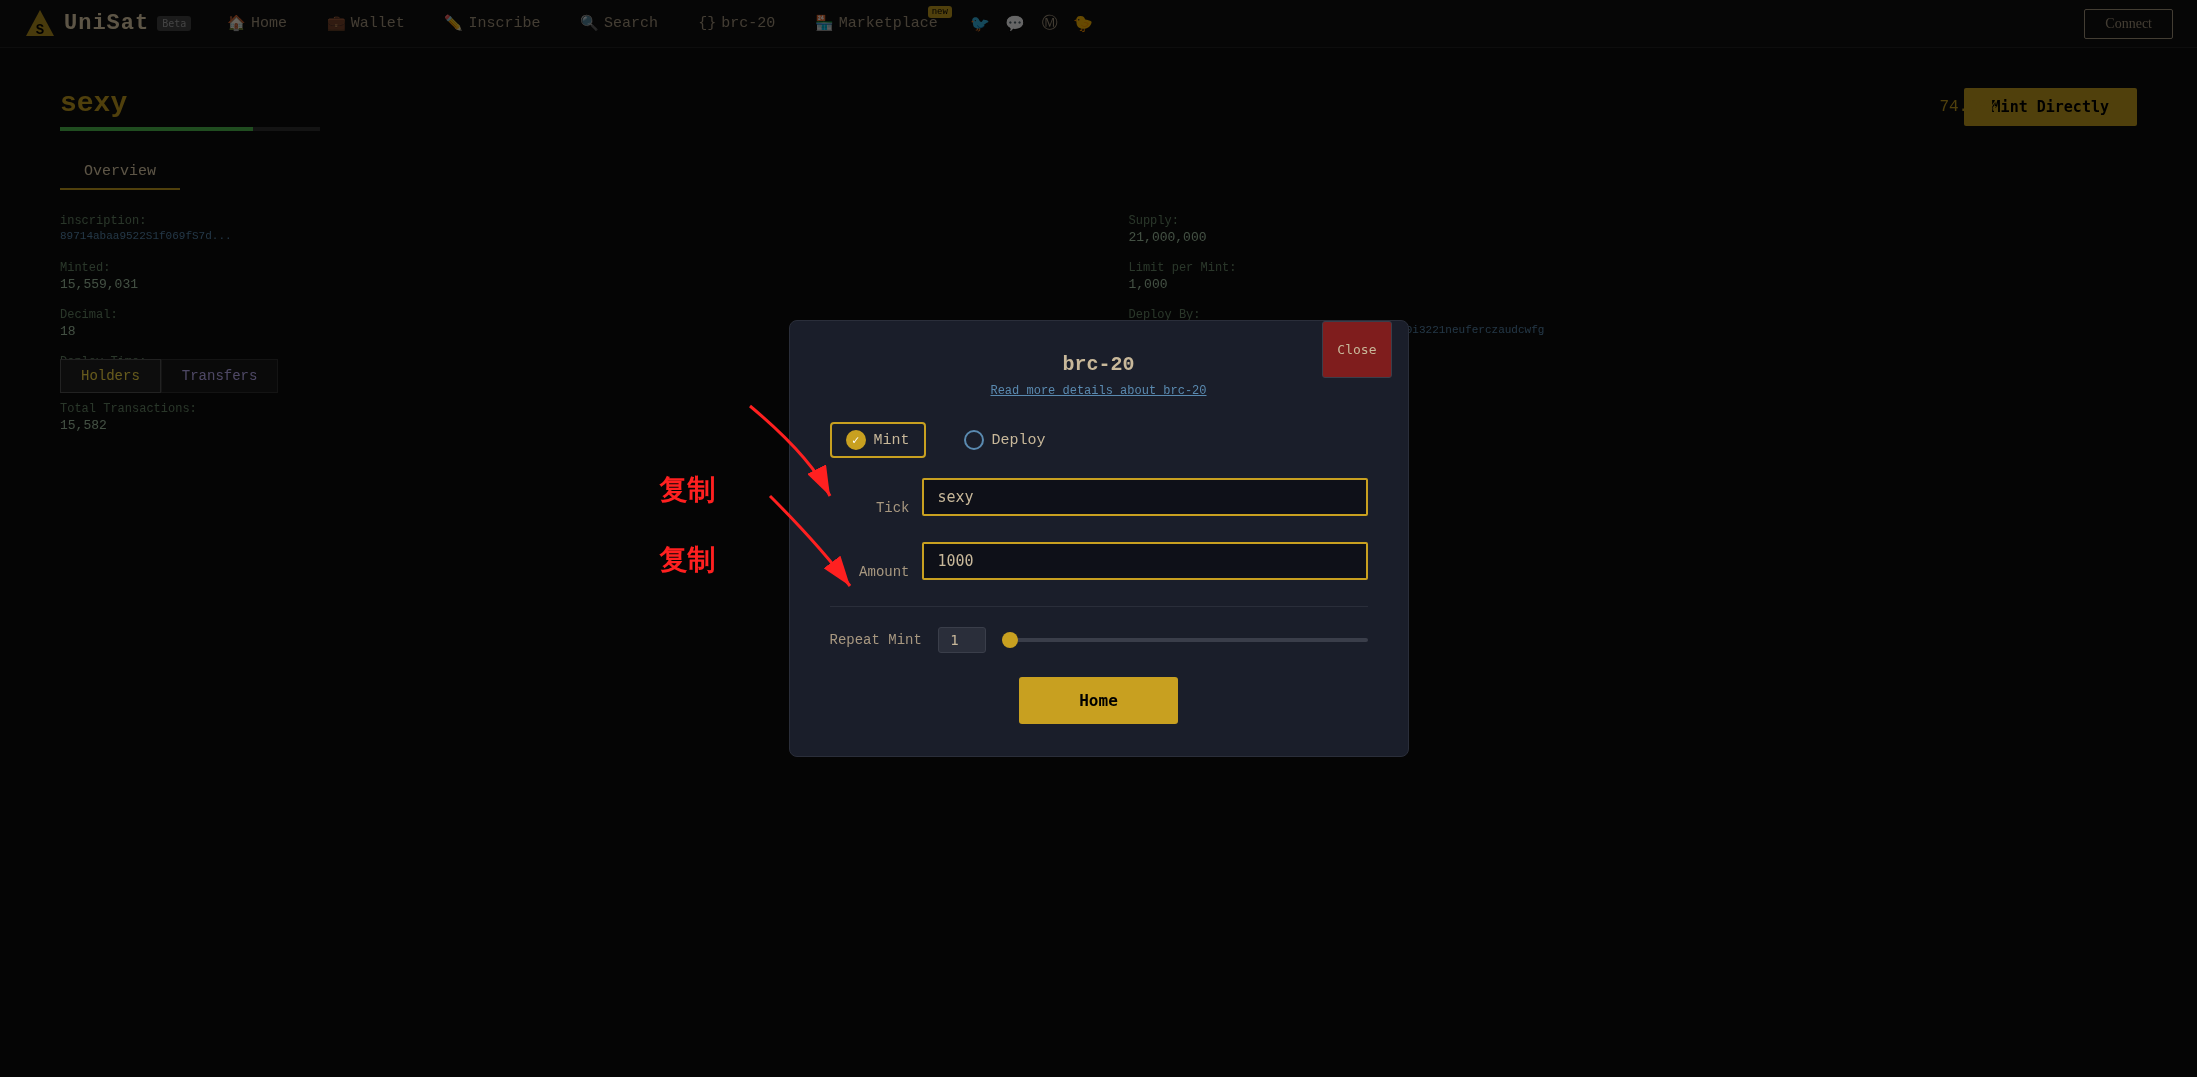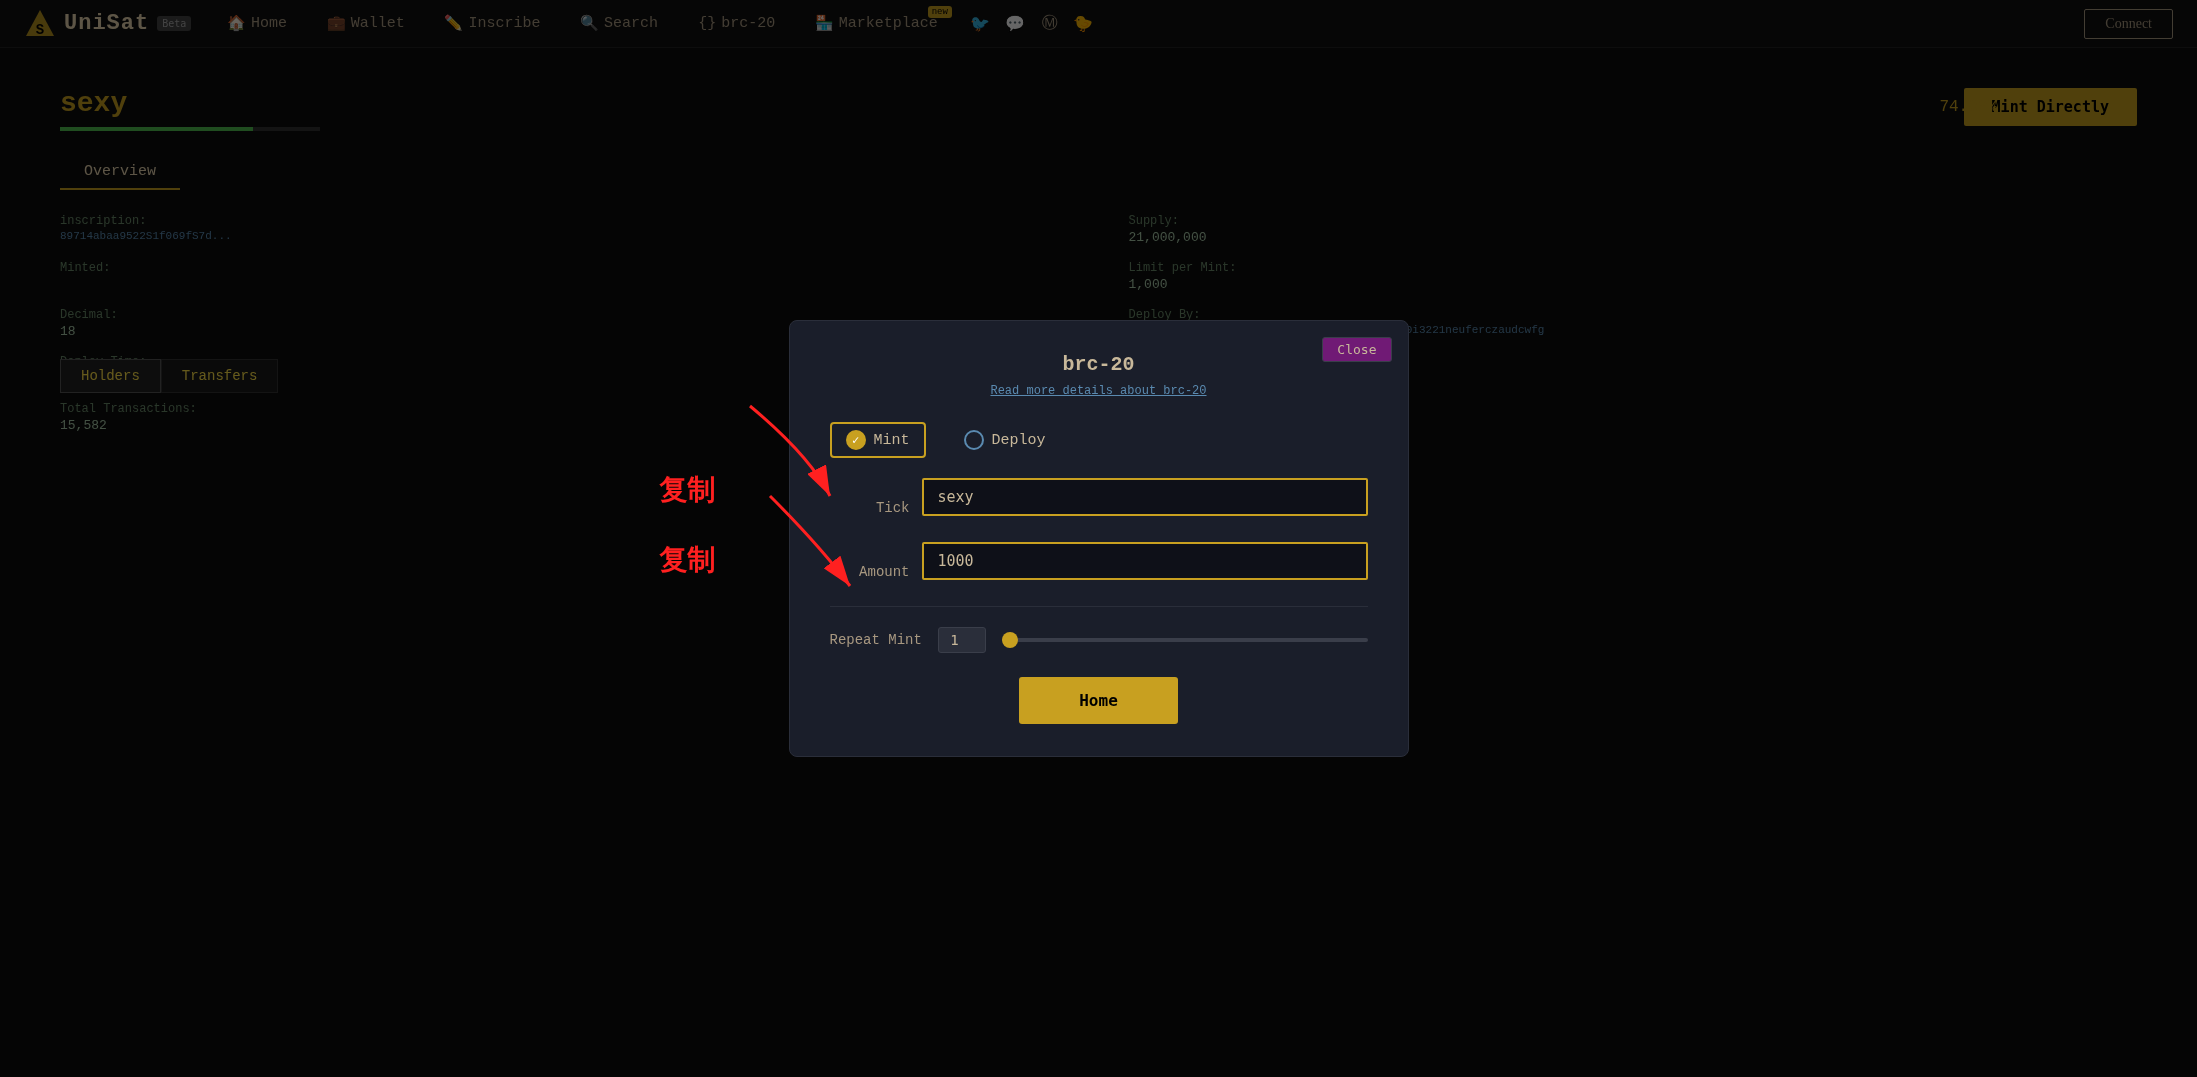--- a/index.html
+++ b/index.html
@@ -182,26 +182,26 @@
     }
     .modal-title {
       text-align: center;
       font-size: 20px;
       color: #c8b89a;
       margin-bottom: 8px;
       font-weight: bold;
     }
     .modal-close-btn {
       position: absolute;
-      top: 16px;
+      top: 0;
       right: 16px;
-      background: #701a75;
+      background: #7f1d1d;
       border: 1px solid #3a3e4a;
       color: #c8b89a;
-      padding: 4px 14px;
+      padding: 20px 14px;
       font-size: 13px;
       cursor: pointer;
       border-radius: 3px;
       font-family: monospace;
     }
     .modal-link {
       display: block;
       text-align: center;
       color: #5a8ab0;
       font-size: 12px;
@@ -347,21 +347,21 @@
 
     
     .bottom-tabs {
       position: absolute;
       bottom: 80px;
       left: 60px;
       display: flex;
       gap: 0;
     }
     .bottom-tab {
-      color: #fde047;
+      color: #c4b5fd;
       font-size: 14px;
       padding: 8px 20px;
       cursor: pointer;
       border: 1px solid #333;
       background: #1a1a1a;
     }
     .bottom-tab.active {
       background: #222;
       color: #fde047;
       border-color: #555;
@@ -431,20 +431,21 @@
     <div>
       <div class="info-label">inscription:</div>
       <div class="info-link">89714abaa9522S1f069fS7d...</div>
     </div>
     <div>
       <div class="info-label">Supply:</div>
       <div class="info-value">21,000,000</div>
     </div>
     <div>
       <div class="info-label">Minted:</div>
+      <div class="info-value">15,559,031</div>
     </div>
     <div>
       <div class="info-label">Limit per Mint:</div>
       <div class="info-value">1,000</div>
     </div>
     <div>
       <div class="info-label">Decimal:</div>
       <div class="info-value">18</div>
     </div>
     <div>

